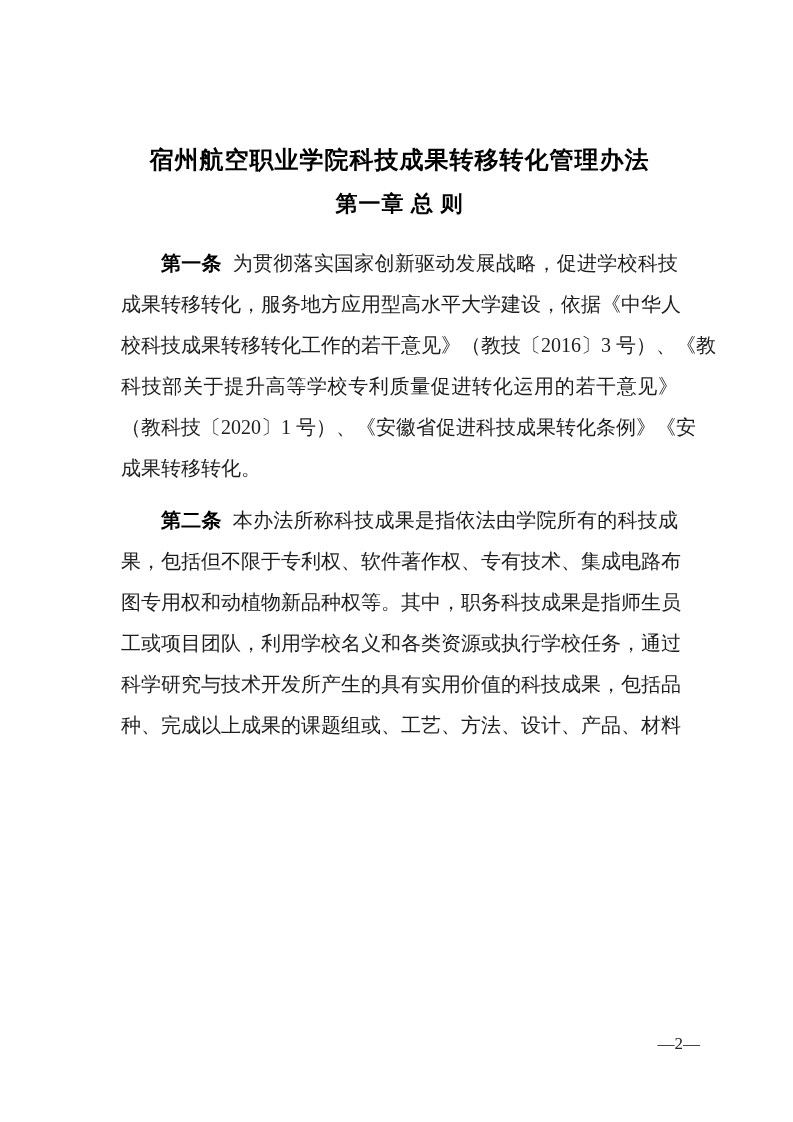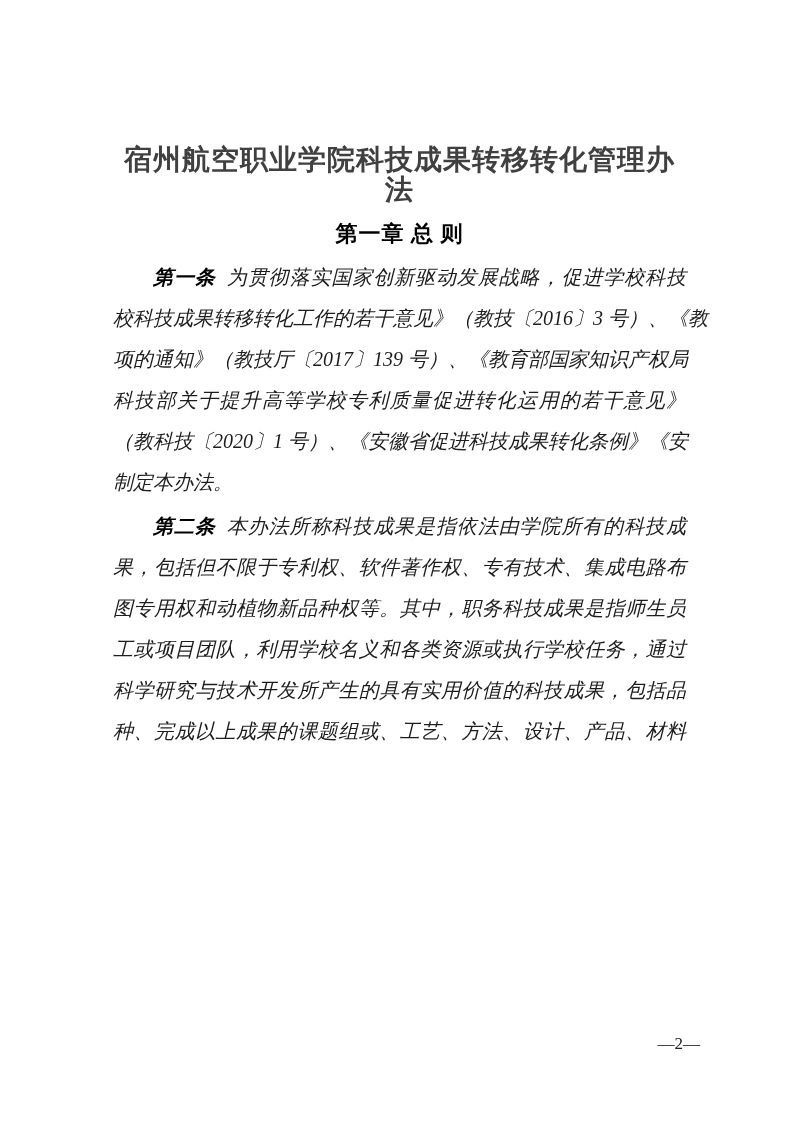--- a/index.html
+++ b/index.html
@@ -19,38 +19,37 @@
   .content {
     position: absolute;
     left: 110px;
     top: 145px;
     width: 579px;
   }
   .doc-title {
     text-align: center;
     font-family: "Liberation Sans", sans-serif;
     font-weight: bold;
-    font-size: 28px;
+    font-size: 24px;
     line-height: 30px;
     letter-spacing: 1px;
     margin-bottom: 14px;
-    color: #404040;
+    color: #000000;
   }
   .chapter-heading {
     text-align: center;
     font-weight: bold;
     font-size: 22px;
     line-height: 30px;
     letter-spacing: 1px;
-    margin-bottom: 8px;
+    margin-bottom: 24px;
     color: #000;
   }
   .para {
-    margin: 3px;
-    font-style: italic;
+    margin: 11px;
   }
   .line {
     height: 41px;
     line-height: 41px;
     font-size: 20px;
     text-align: justify;
     text-align-last: justify;
     white-space: nowrap;
     color: #1d1d1d;
   }
@@ -80,25 +79,25 @@
 
 <div class="page">
   <div class="content">
 
     <div class="doc-title">宿州航空职业学院科技成果转移转化管理办法</div>
 
     <div class="chapter-heading">第一章 总 则</div>
 
     <div class="para">
       <div class="line first-line"><span class="para-label">第一条</span><span>为贯彻落实国家创新驱动发展战略，促进学校科技</span></div>
+      <div class="line">成果转移转化，服务地方应用型高水平大学建设，依据《中华人</div>
       <div class="line">校科技成果转移转化工作的若干意见》（教技〔2016〕3 号）、《教</div>
-      <div class="line">项的通知》（教技厅〔2017〕139 号）、《教育部国家知识产权局</div>
       <div class="line">科技部关于提升高等学校专利质量促进转化运用的若干意见》</div>
       <div class="line">（教科技〔2020〕1 号）、《安徽省促进科技成果转化条例》《安</div>
-      <div class="line short-last">制定本办法。</div>
+      <div class="line short-last">成果转移转化。</div>
     </div>
 
     <div class="para">
       <div class="line first-line"><span class="para-label">第二条</span><span>本办法所称科技成果是指依法由学院所有的科技成</span></div>
       <div class="line">果，包括但不限于专利权、软件著作权、专有技术、集成电路布</div>
       <div class="line">图专用权和动植物新品种权等。其中，职务科技成果是指师生员</div>
       <div class="line">工或项目团队，利用学校名义和各类资源或执行学校任务，通过</div>
       <div class="line">科学研究与技术开发所产生的具有实用价值的科技成果，包括品</div>
       <div class="line">种、完成以上成果的课题组或、工艺、方法、设计、产品、材料</div>
     </div>

